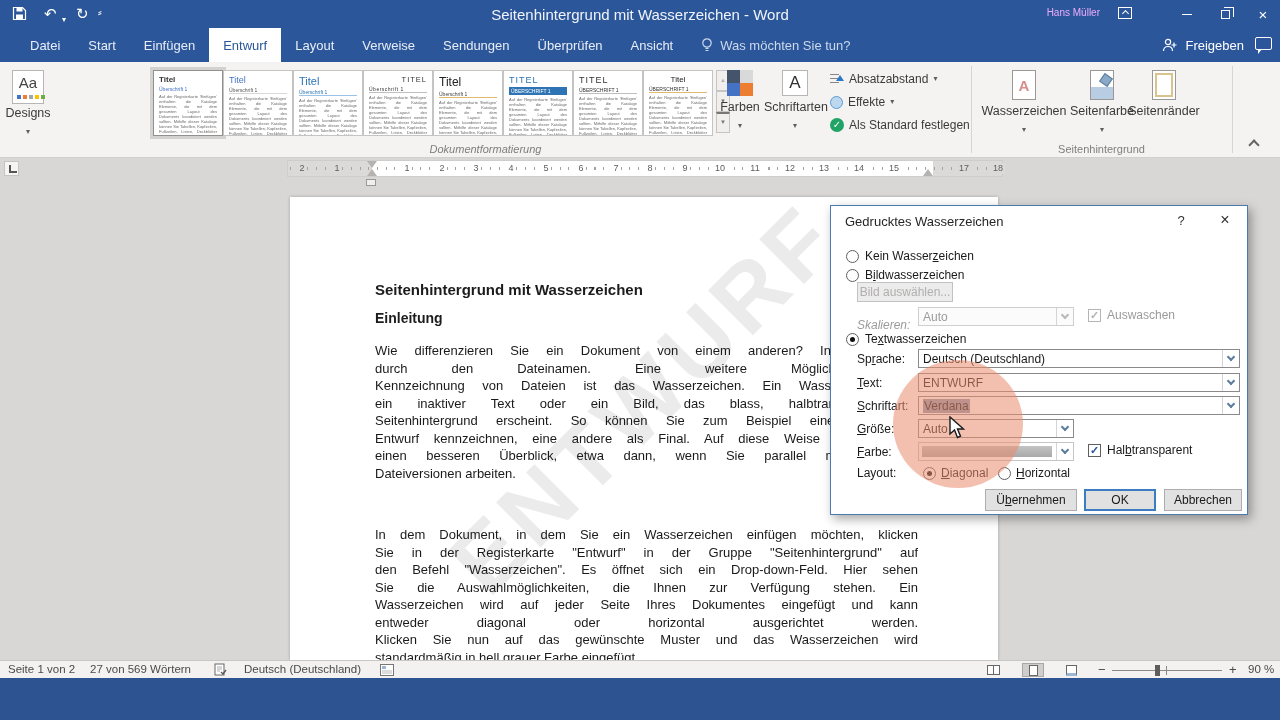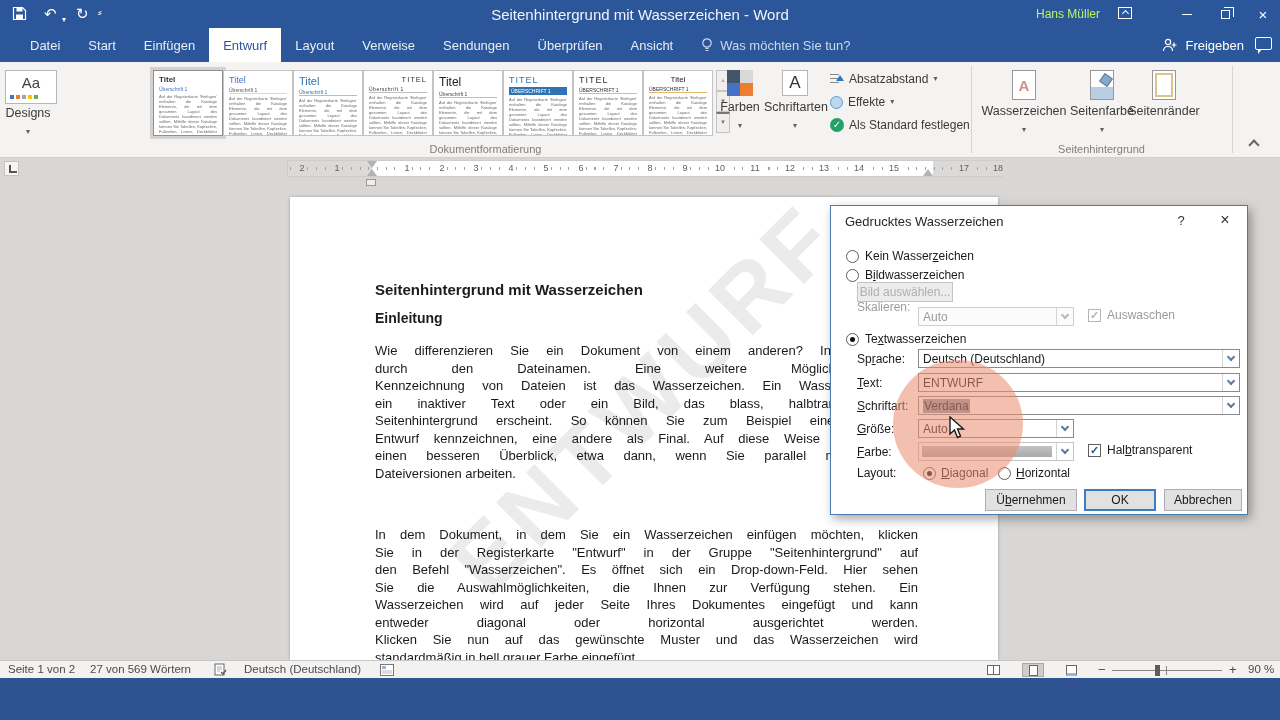--- a/index.html
+++ b/index.html
@@ -4,21 +4,21 @@
 <style>
   * { margin:0; padding:0; box-sizing:border-box; }
   html,body { background:#2d5391; }
   #root { position:relative; width:1280px; height:720px; overflow:hidden;
           font-family:"Liberation Sans", sans-serif; background:#d8d7d6; }
 
   
   #titlebar { position:absolute; left:0; top:0; width:1280px; height:28px; background:#2b579a; color:#fff; }
   .qat-ico { position:absolute; top:5px; color:#fff; font-size:15px; line-height:18px; cursor:default; }
   #title-text { position:absolute; left:0; right:0; top:6px; text-align:center; font-size:15px; color:#f0f3f9; }
-  #user-name { position:absolute; right:180px; top:7px; font-size:12px; color:#bef264;margin-left:48px; }
+  #user-name { position:absolute; right:180px; top:7px; font-size:10px; color:#f0abfc;margin-left:48px; }
   .winbtn { position:absolute; top:0; width:34px; height:28px; display:flex; align-items:center; justify-content:center; color:#fff; }
   .minbar { width:10px; height:1px; background:#fff; }
   .restore-sq { position:relative; width:9px; height:9px; border:1px solid #fff; }
   .restore-sq::before { content:""; position:absolute; left:2px; top:-4px; width:9px; height:9px; border:1px solid #fff; border-bottom:none; border-left:none; }
   #ribbon-display-icon { position:absolute; right:148px; top:7px; width:14px; height:12px; border:1px solid #fff; }
   #ribbon-display-icon::after { content:""; position:absolute; left:4px; top:3px; width:4px; height:4px; border-left:1px solid #fff; border-top:1px solid #fff; transform:rotate(45deg); }
 
   
   #tabrow { position:absolute; left:0; top:28px; width:1280px; height:34px; background:#2b579a; display:flex; align-items:stretch; }
   .tab { padding:0 14px; display:flex; align-items:center; color:#e8edf6; font-size:13px; cursor:default; }
@@ -26,21 +26,21 @@
   #search-box { display:flex; align-items:center; margin-left:14px; color:#ccd8ec; font-size:13px; gap:7px; }
   #share-box { position:absolute; right:36px; top:0; height:34px; display:flex; align-items:center; gap:7px; color:#fff; font-size:13px; }
   #comment-icon { position:absolute; right:8px; top:9px; width:17px; height:13px; border:1px solid #fff; border-radius:2px; }
   #comment-icon::after { content:""; position:absolute; left:2px; bottom:-5px; width:0; height:0; border-left:4px solid #fff; border-bottom:5px solid transparent; }
 
   
   #ribbon { position:absolute; left:0; top:62px; width:1280px; height:96px; background:#f4f3f2; border-bottom:1px solid #d2d0ce; }
   .grp-label { position:absolute; bottom:2px; font-size:11px; color:#7f7e7d; text-align:center; }
   .vdiv { position:absolute; top:4px; bottom:4px; width:1px; background:#d8d6d4; }
   #designs-btn { position:absolute; left:5px; top:6px; width:46px; height:86px; text-align:center; }
-  #designs-ico { margin:2px auto 2px; width:52px; height:34px; border:1px solid #b8b6b4; background:#fff; position:relative; font-size:15px; color:#444; padding-top:3px; }
+  #designs-ico { margin:2px auto 2px; width:32px; height:34px; border:1px solid #b8b6b4; background:#fff; position:relative; font-size:15px; color:#444; padding-top:3px; }
   #designs-ico .dots { position:absolute; left:4px; bottom:4px; display:flex; gap:2px; }
   #designs-ico .dots i { width:4px; height:4px; display:block; }
   .ribbon-label { font-size:12.5px; color:#3b3a39; }
   .caret { display:inline-block; font-size:8px; color:#605e5c; line-height:6px; }
 
   
   #gallery { position:absolute; left:153px; top:8px; height:66px; display:flex; }
   .thumb { position:relative; width:70px; height:66px; background:#fff; border:1px solid #c6c4c2; overflow:hidden; padding:4px 5px; }
   .thumb.selected { border:1px solid #928f8c; box-shadow:0 0 0 3px #d4d2d0; }
   .th-title { display:block; }
@@ -317,21 +317,21 @@
     <div class="big-btn" style="left:1122px;top:8px;width:84px;">
       <div class="page-ico">
           <span class="pi-frame"></span>
         </div>
       <div class="ribbon-label" style="margin-top:4px;">Seitenränder</div>
     </div>
 
     <div class="vdiv" style="left:1232px;"></div>
     <div id="collapse-chev"></div>
 
-    <div class="grp-label" style="left:0;width:971px;">Dokumentformatierung</div>
+    <div class="grp-label" style="left:0;width:971px;font-style:italic;">Dokumentformatierung</div>
     <div class="grp-label" style="left:971px;width:261px;">Seitenhintergrund</div>
   </div>
 
   <div id="docarea">
     <div id="tabsel"></div>
 
     <div id="ruler">
       <div class="white"></div>
       <div class="ticks"></div>
       <span class="rn rng" style="left:14px;">2</span>
@@ -391,21 +391,21 @@
     <div id="dlg-close">×</div>
 
     <div class="radio" style="left:15px;top:44px;"></div>
     <div class="dlbl" style="left:34px;top:43px;"><span>Kein Wasser</span><u>z</u><span>eichen</span></div>
 
     <div class="radio" style="left:15px;top:63px;"></div>
     <div class="dlbl" style="left:34px;top:62px;"><span>B</span><u>i</u><span>ldwasserzeichen</span></div>
 
     <div id="dlg-img-btn">Bild auswählen...</div>
 
-    <div class="dlbl dis" style="left:26px;top:94px;">Skalieren:</div>
+    <div class="dlbl dis" style="left:26px;top:112px;font-style:italic;">Skalieren:</div>
     <div class="combo dis" style="left:87px;top:101px;width:156px;">
       <span>Auto</span>
       <span class="arrowbox">
           <span class="chev"></span>
         </span>
     </div>
     <div class="cb dis" style="left:257px;top:103px;">✓</div>
     <div class="dlbl dis" style="left:276px;top:102px;">Auswaschen</div>
 
     <div class="radio sel" style="left:15px;top:127px;"></div>

